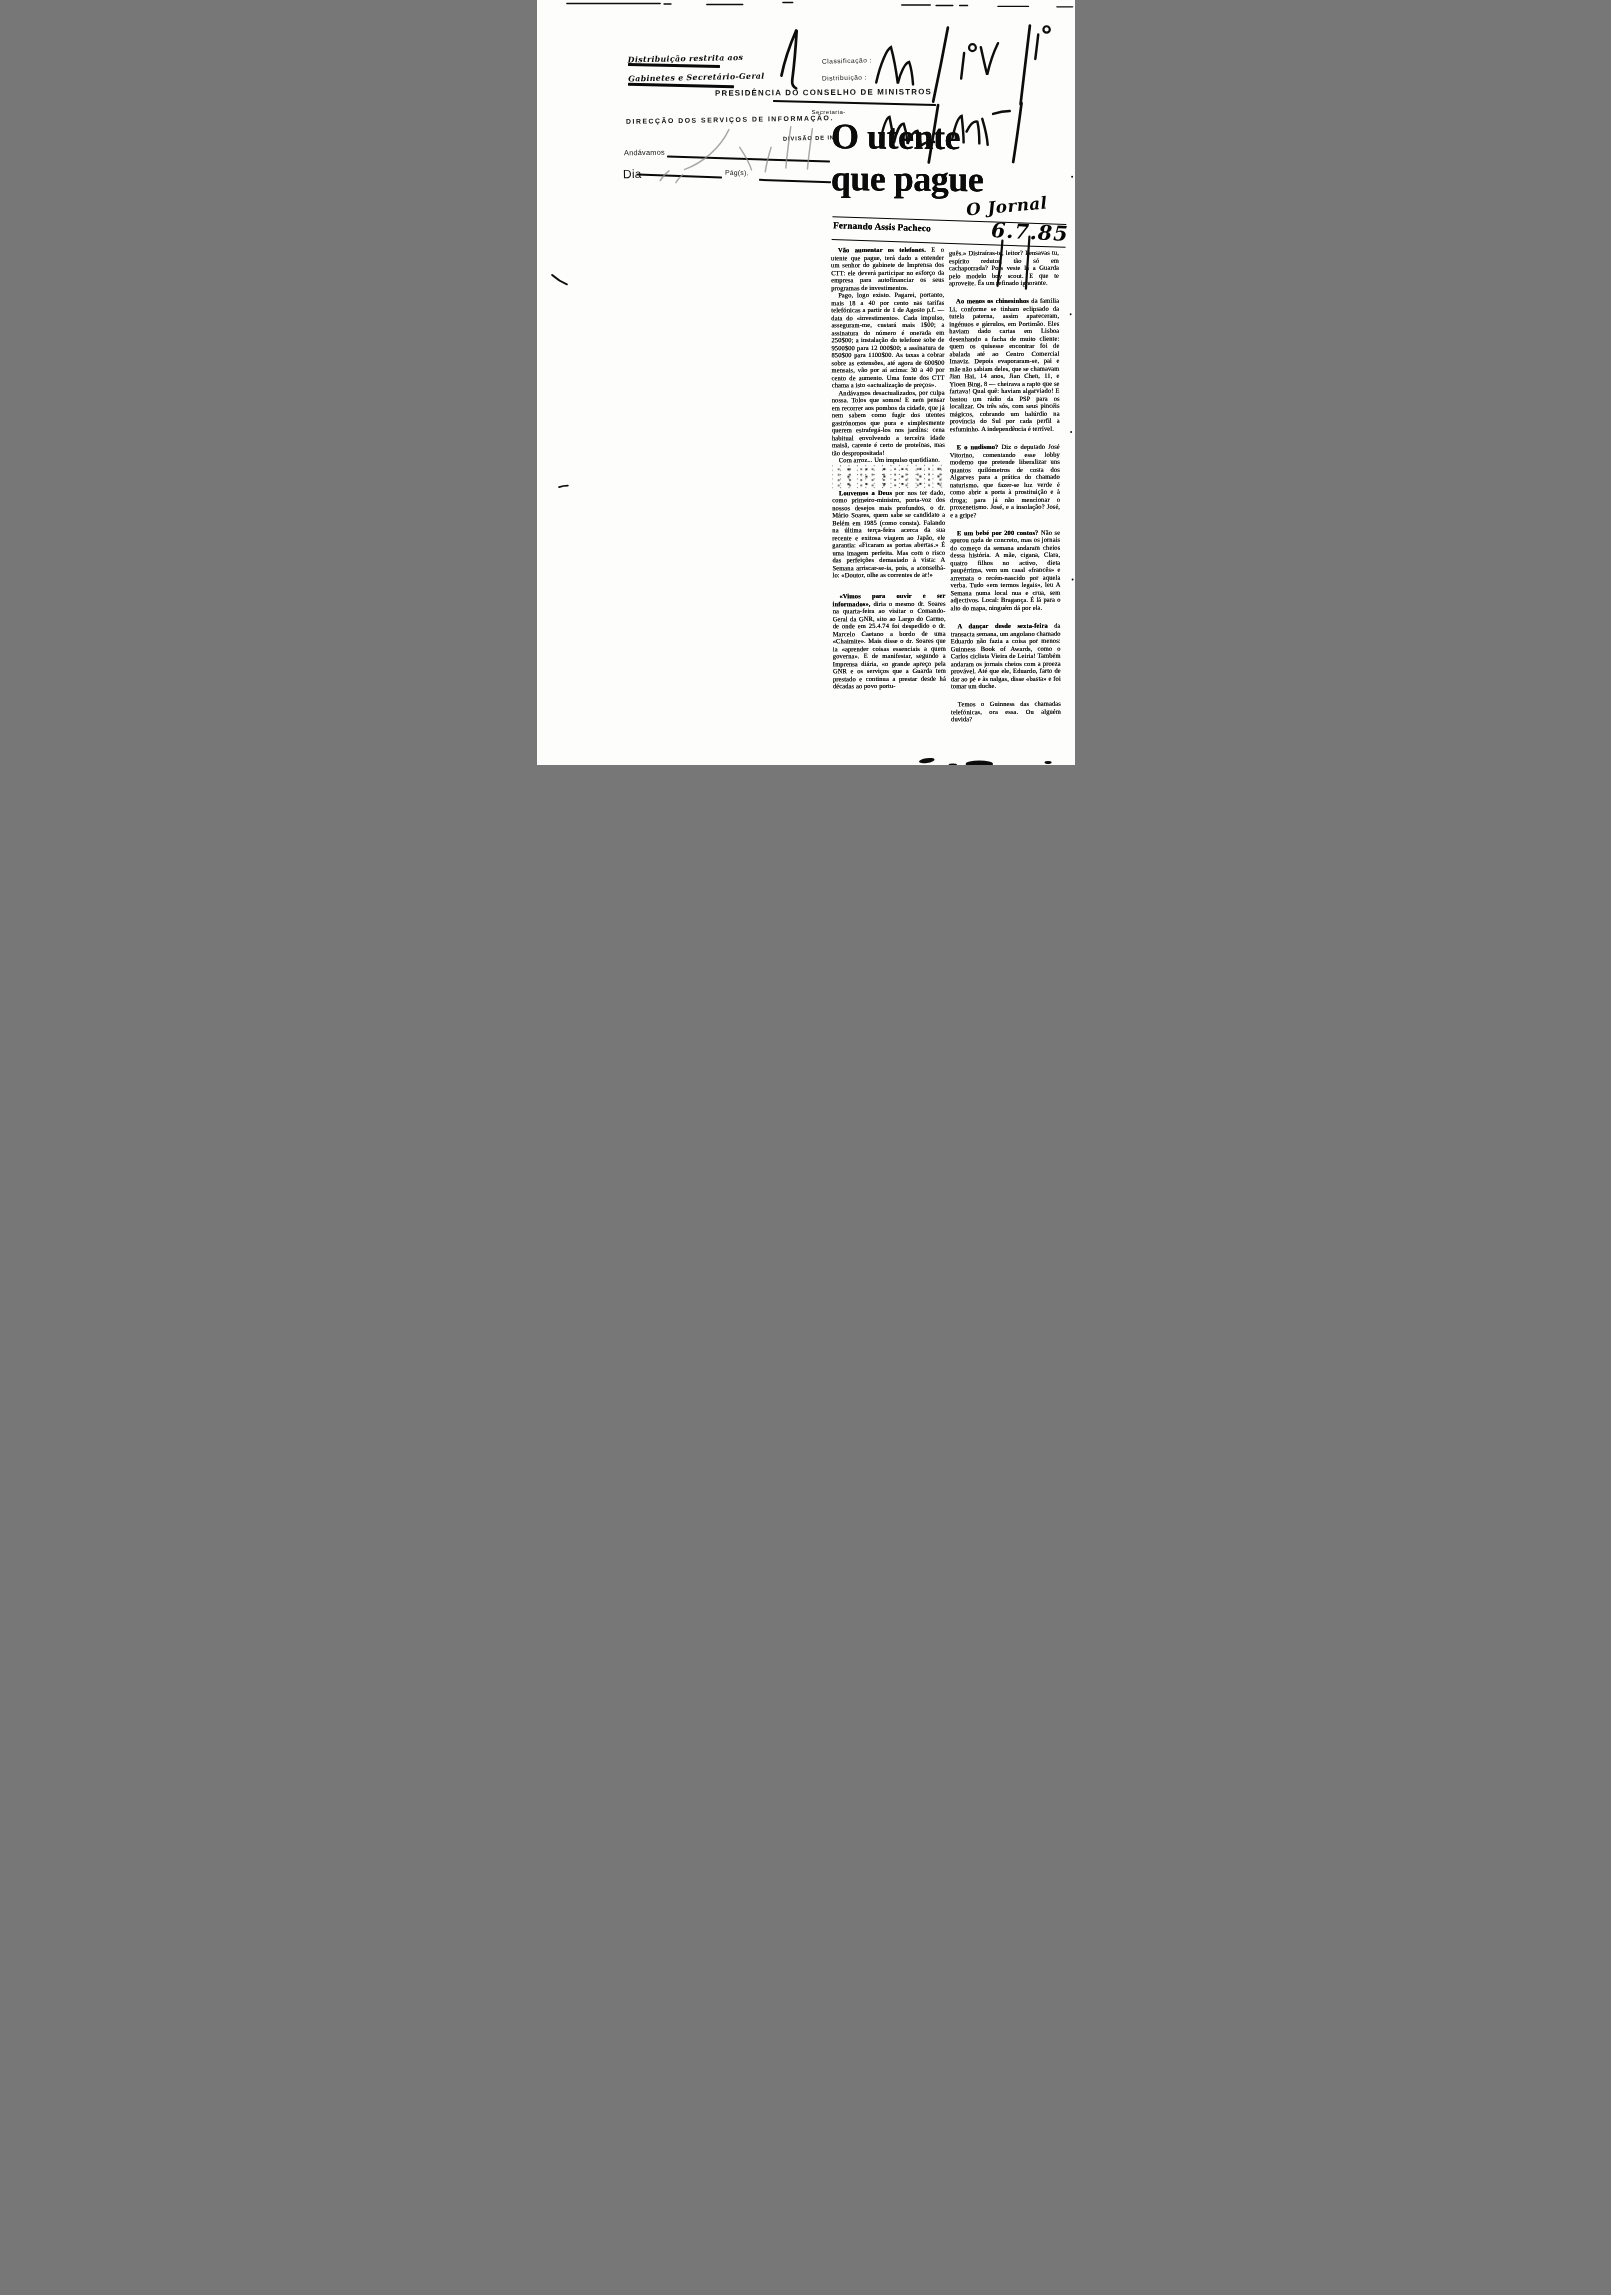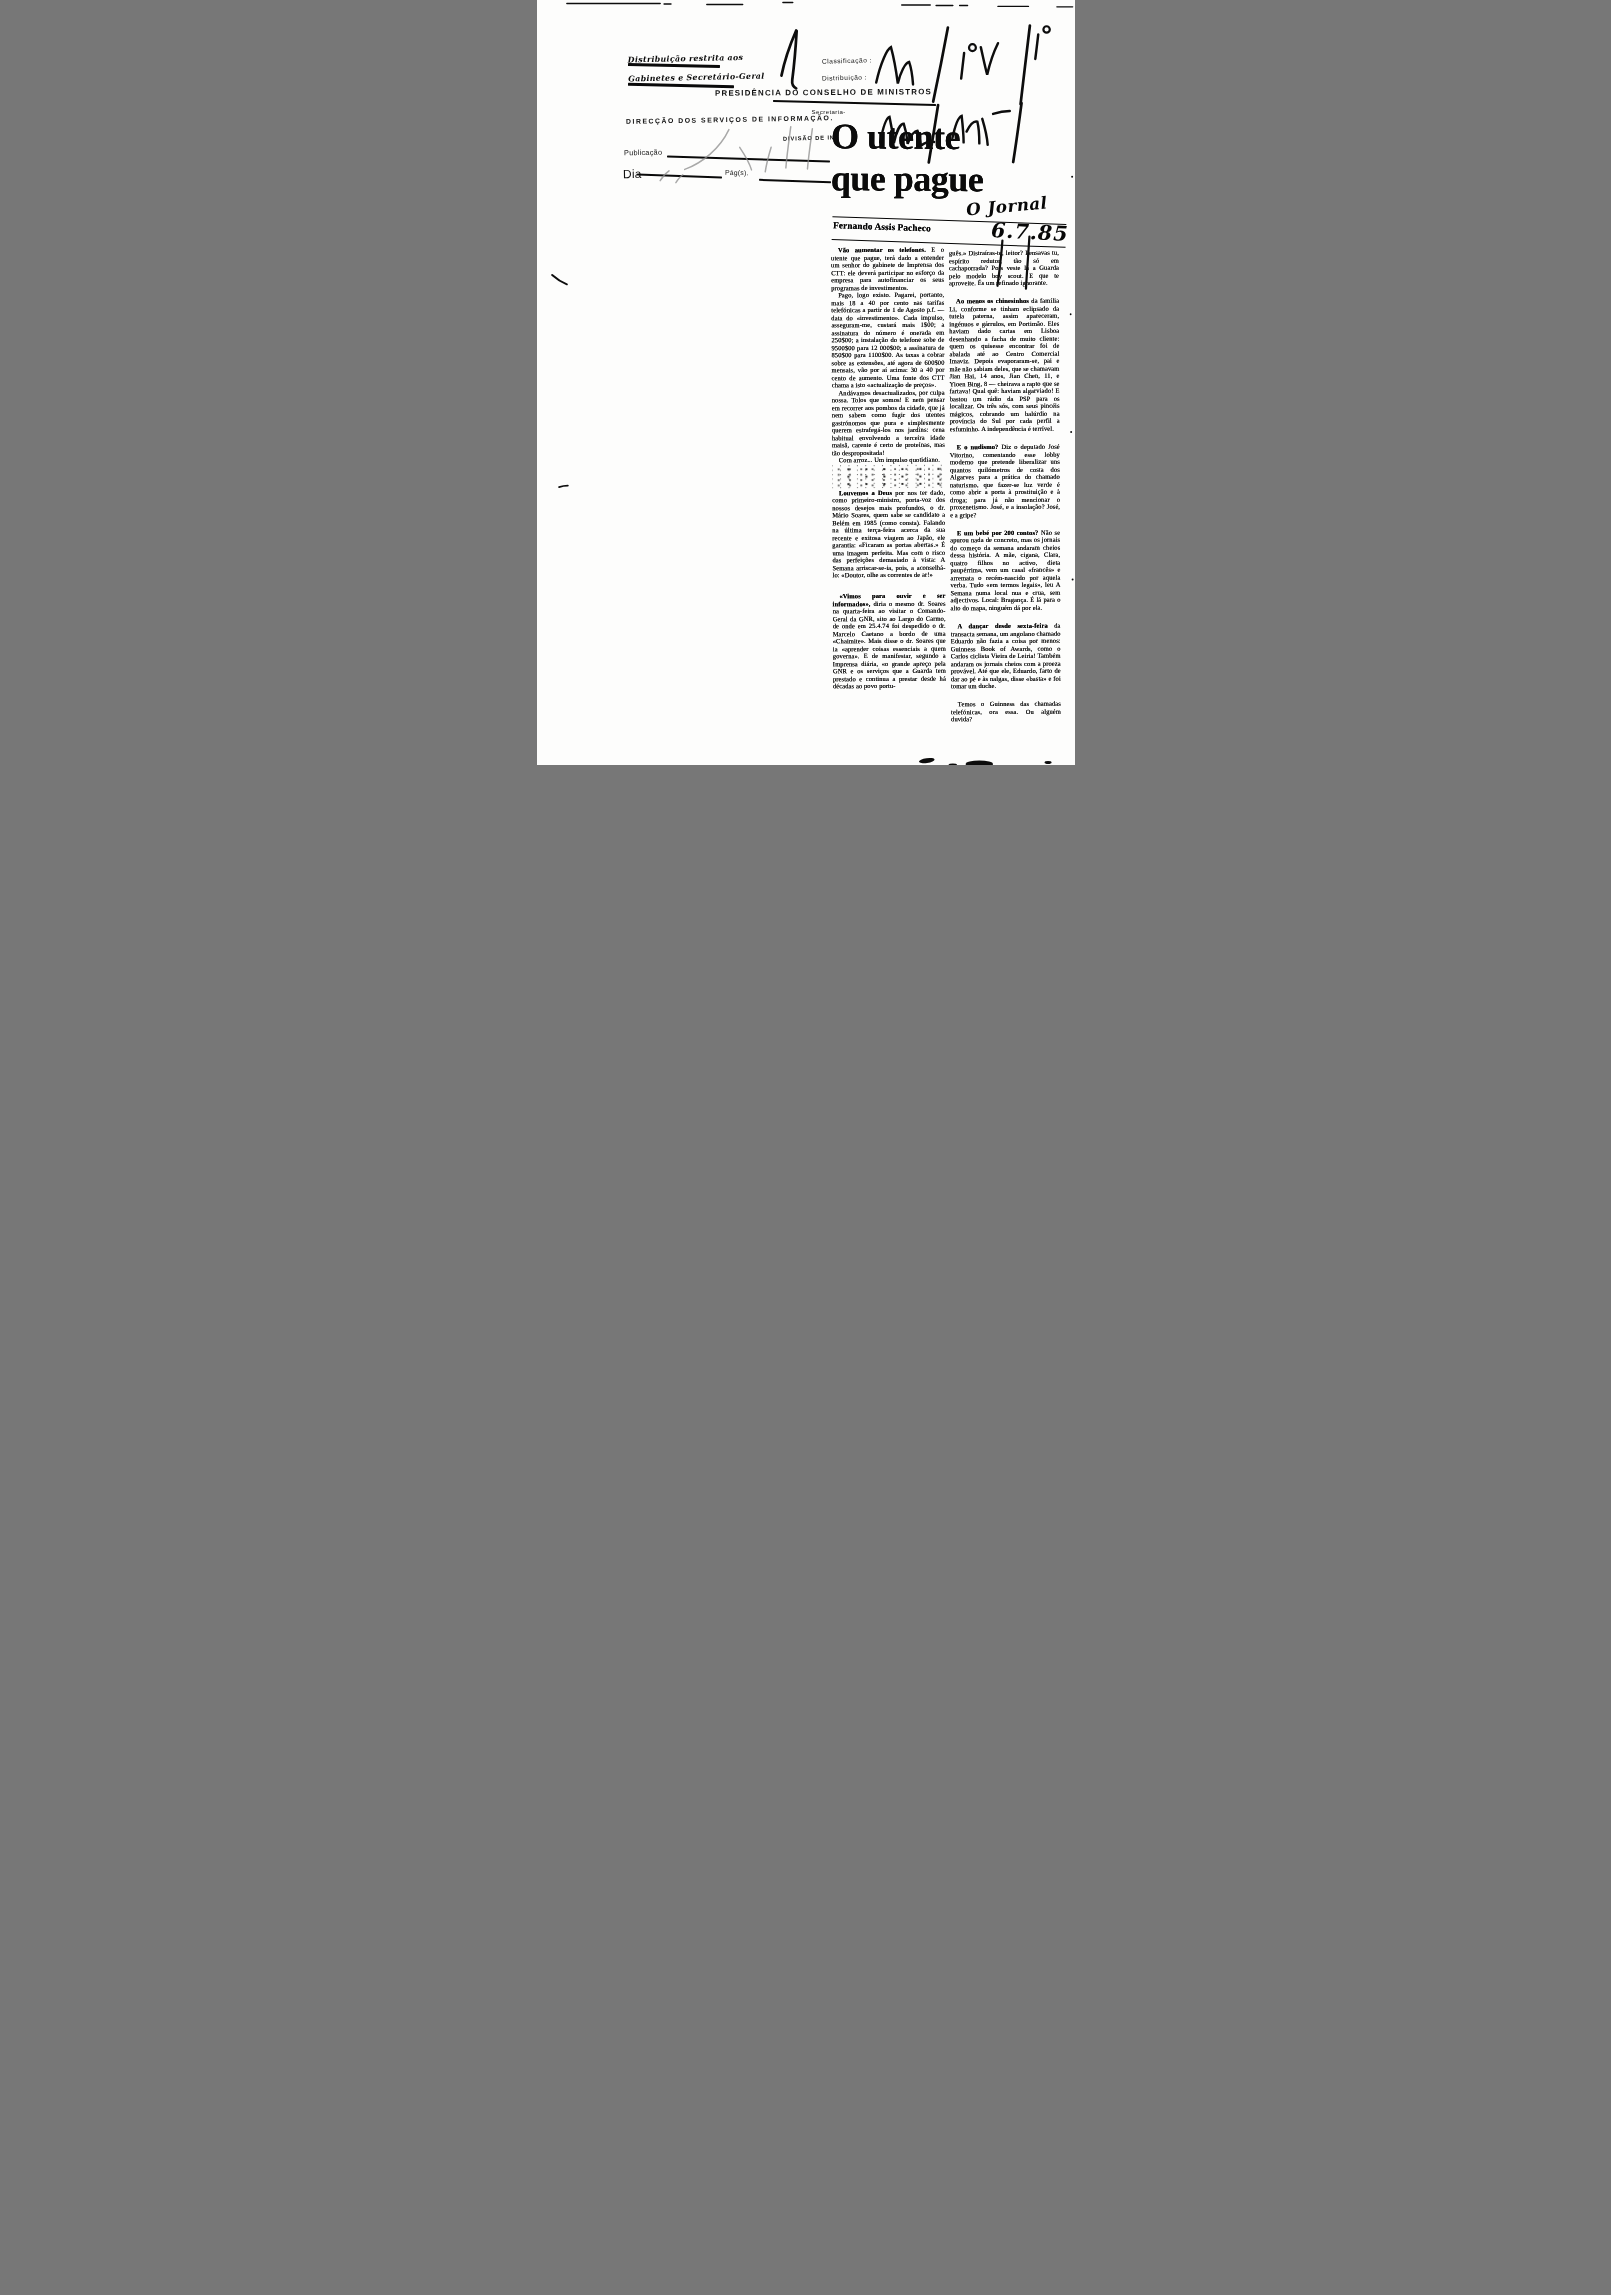--- a/index.html
+++ b/index.html
@@ -111,21 +111,21 @@
   <div class="abs form-label lbl-class">Classificação :</div>
   <div class="abs form-label lbl-dist">Distribuição :</div>
 
   <div class="abs form-label org-title">PRESIDÊNCIA DO CONSELHO DE MINISTROS</div>
   <div class="abs bar" style="left:236px;top:102px;width:163px;height:2px;transform:rotate(1.5deg);"></div>
   <div class="abs form-label org-subtitle">Secretaria-</div>
 
   <div class="abs form-label directorate">DIRECÇÃO  DOS  SERVIÇOS  DE  INFORMAÇÃO.</div>
   <div class="abs form-label division">DIVISÃO DE INF</div>
 
-  <div class="abs form-label lbl-pub">Publicação</div>
+  <div class="abs form-label lbl-pub">Andávamos</div>
   <div class="abs bar" style="left:130px;top:158px;width:163px;height:2.2px;transform:rotate(1.7deg);"></div>
 
   <div class="abs form-label lbl-dia">Dia</div>
   <div class="abs bar" style="left:100px;top:175px;width:85px;height:2.2px;transform:rotate(1.9deg);"></div>
   <div class="abs form-label lbl-pag">Pág(s).</div>
   <div class="abs bar" style="left:222px;top:180px;width:72px;height:2.2px;transform:rotate(1.9deg);"></div>
 
   <div class="abs headline">
     <div>O utente</div>
     <div>que pague</div>

